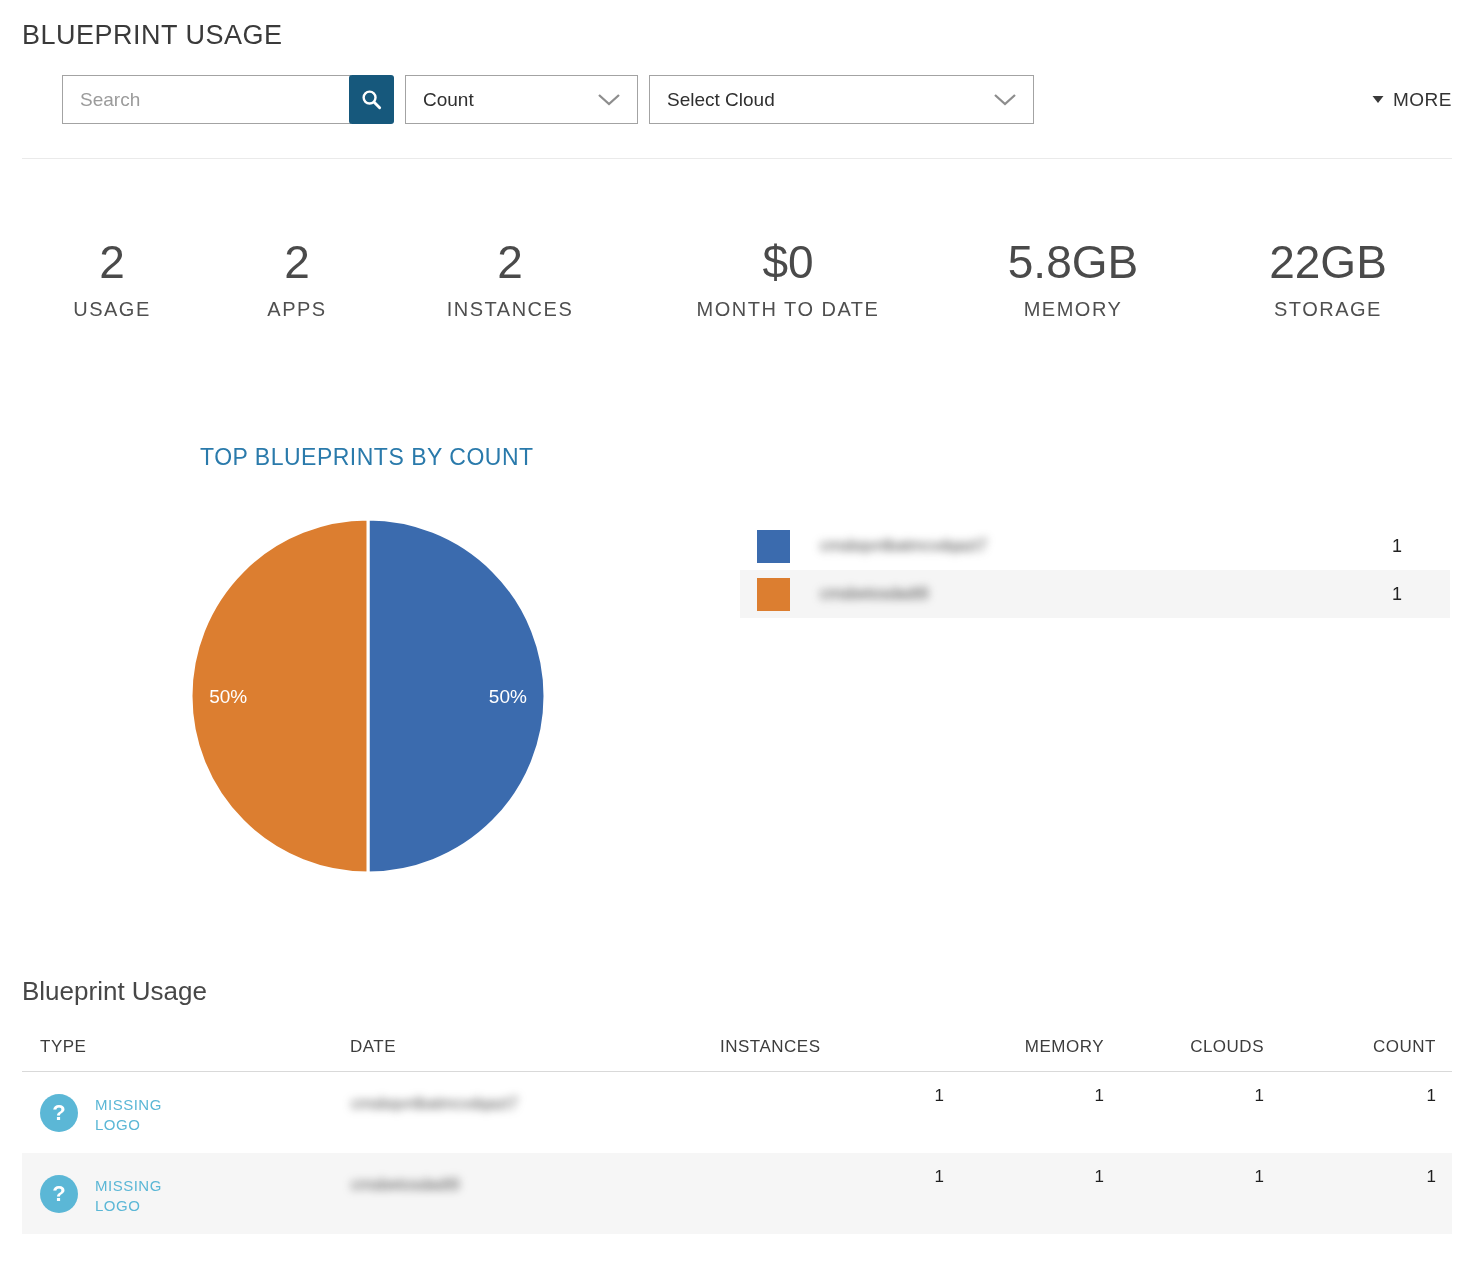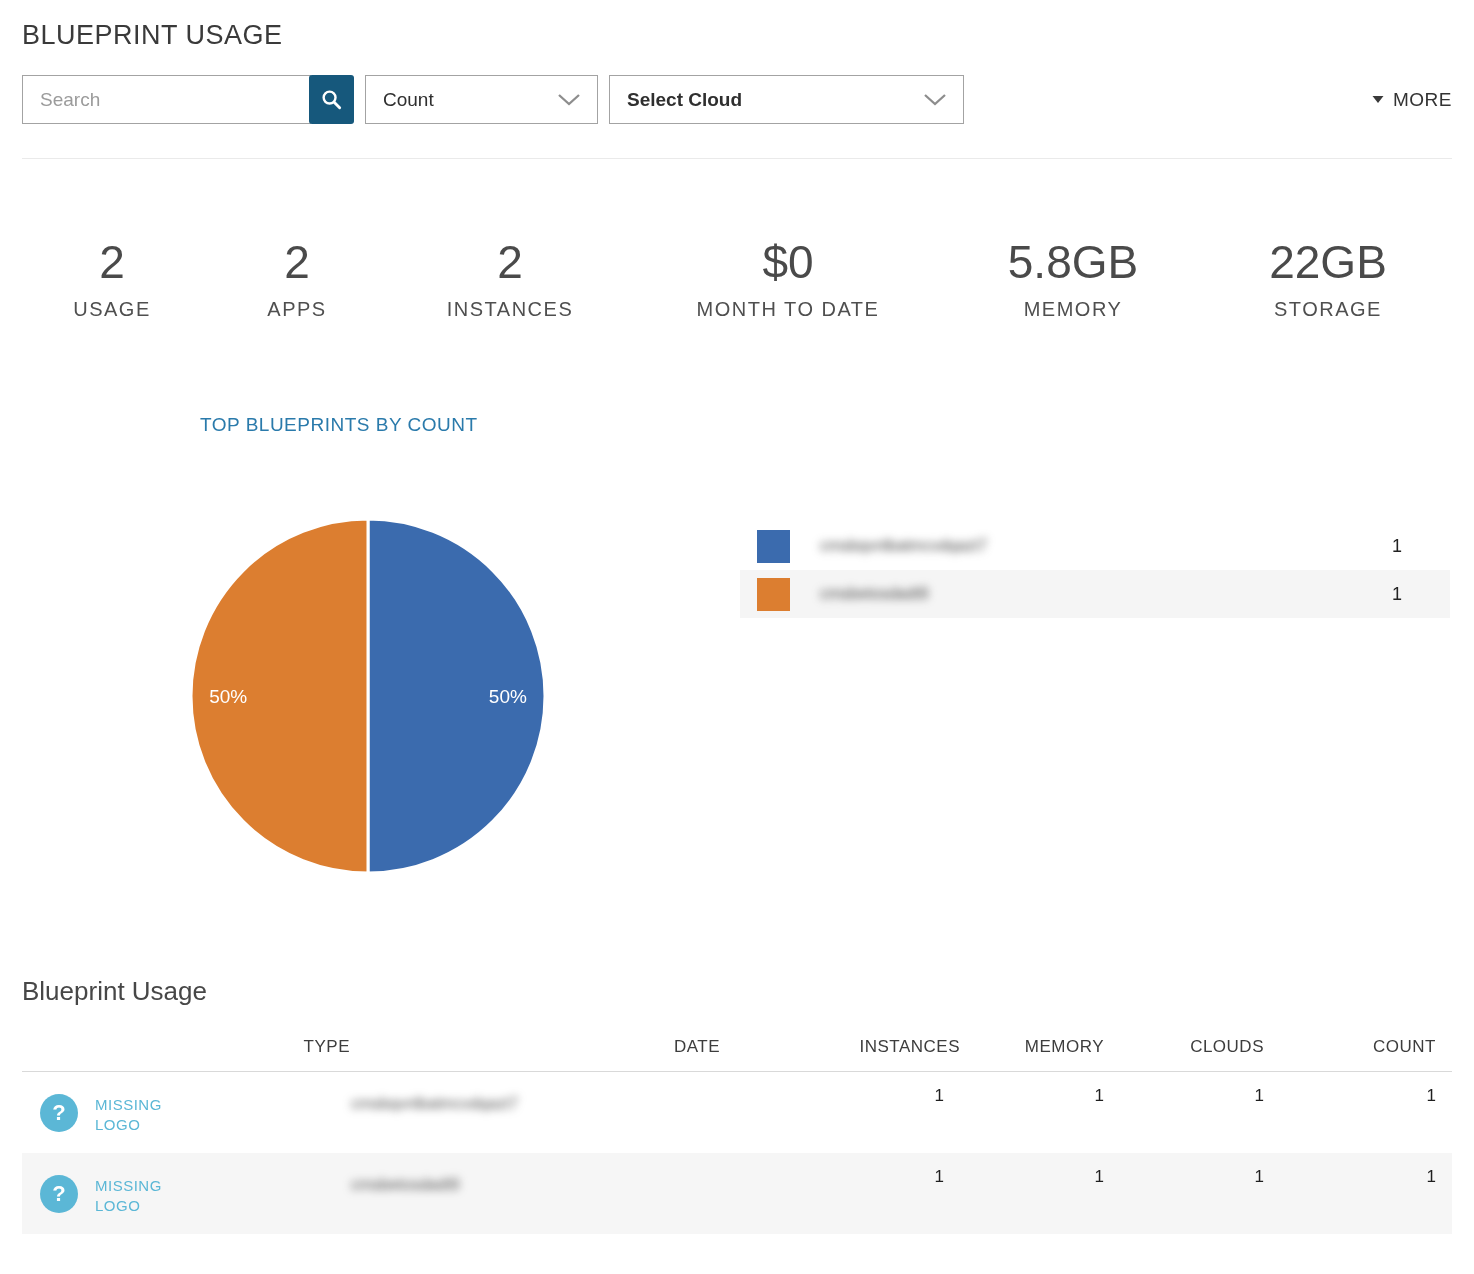--- a/index.html
+++ b/index.html
@@ -10,41 +10,41 @@
     color:#3c3c3c;
   }
 
   
   .header { padding:20px 22px 0; }
   .page-title {
     margin:0 0 24px; font-size:27px; font-weight:400;
     letter-spacing:0.5px; color:#3a3a3a;
   }
   .toolbar { display:flex; align-items:center; }
-  .search-group { display:flex; height:49px; }
+  .search-group { display:flex; height:49px;margin-left:40px; }
   .search-input {
     width:289px; height:49px; border:1px solid #a3a3a3;
     font-family:inherit; font-size:19px; color:#333;
     padding:0 12px 0 17px; outline:none; border-radius:0;
   }
   .search-input::placeholder { color:#9b9b9b; }
   .search-btn {
     width:45px; height:49px; margin-left:-2px; border:none;
     background:#16587c; border-radius:3px; cursor:pointer;
     display:flex; align-items:center; justify-content:center;
   }
   .select {
     height:49px; border:1px solid #a3a3a3; background:#fff;
     display:flex; align-items:center; justify-content:space-between;
     padding:0 16px 0 17px; font-size:19px; color:#2f2f2f;
     margin-left:11px; cursor:pointer; user-select:none;
   }
   .select.count { width:233px; }
   .select.group { width:304px; }
-  .select.cloud { width:355px;font-weight:bold; }
+  .select.cloud { width:385px; }
   .more {
     margin-left:auto; display:flex; align-items:center; gap:9px;
     font-size:19px; color:#333; letter-spacing:0.5px; cursor:pointer;
   }
   .divider { border:none; border-top:1px solid #eaeaea; margin:34px 22px 0; }
 
   
   .stats { position:relative; height:205px; }
   .stat { position:absolute; top:78px; transform:translateX(-50%); text-align:center; white-space:nowrap; }
   .stat-value { font-size:46px; line-height:1.1; color:#4a4a4a; }
@@ -52,40 +52,40 @@
   .stat:nth-child(1){ left:112px; }
   .stat:nth-child(2){ left:297px; }
   .stat:nth-child(3){ left:510px; }
   .stat:nth-child(4){ left:788px; }
   .stat:nth-child(5){ left:1073px; }
   .stat:nth-child(6){ left:1328px;text-align:center; }
 
   
   .chart-section { position:relative; height:600px; }
   .chart-title {
-    position:absolute; left:200px; top:50px;
-    font-size:19px; letter-spacing:0.5px; color:#2a7aab;
+    position:absolute; left:200px; top:80px;
+    font-size:23px; letter-spacing:0.5px; color:#2a7aab;
   }
   .pie-wrap { position:absolute; left:188px; top:152px; width:360px; height:360px; }
   .pie-label { fill:#ffffff; font-size:19px; font-family:"Liberation Sans", sans-serif; }
   .legend { position:absolute; left:740px; top:158px; width:710px; }
   .legend-row { height:48px; display:flex; align-items:center; }
   .legend-row.alt { background:#f5f5f5; }
   .legend-swatch { width:33px; height:33px; margin-left:17px; flex:none; }
   .legend-name { margin-left:30px; font-size:16px; color:#4a4a4a; }
   .legend-count { margin-left:auto; margin-right:48px; font-size:18px; color:#222; }
   .blurred { filter:blur(4px); }
 
   
   .table-section { padding:0 22px; }
   .table-title { margin:12px 0 0; font-size:26px; font-weight:400; color:#474747; }
   table { width:100%; border-collapse:collapse; table-layout:fixed; margin-top:30px; }
   th {
     font-size:17px; font-weight:400; color:#3d3d3d; letter-spacing:0.5px;
-    text-align:right; padding:0 0 14px;
+    text-align:left; padding:0 0 14px;
   }
   thead tr { border-bottom:1px solid #d9d9d9; }
   th.num, td.num { text-align:right; padding-right:16px; }
   th.first, td.first { padding-left:18px; }
   tbody tr { height:81px; }
   tbody tr.alt { background:#f6f6f6; }
   td { vertical-align:top; padding-top:14px; font-size:17px; color:#1f1f1f; }
   .type-flex { display:flex; align-items:flex-start; gap:17px; margin-top:8px; }
   .qmark {
     width:38px; height:38px; border-radius:50%; background:#5bb7d6;

